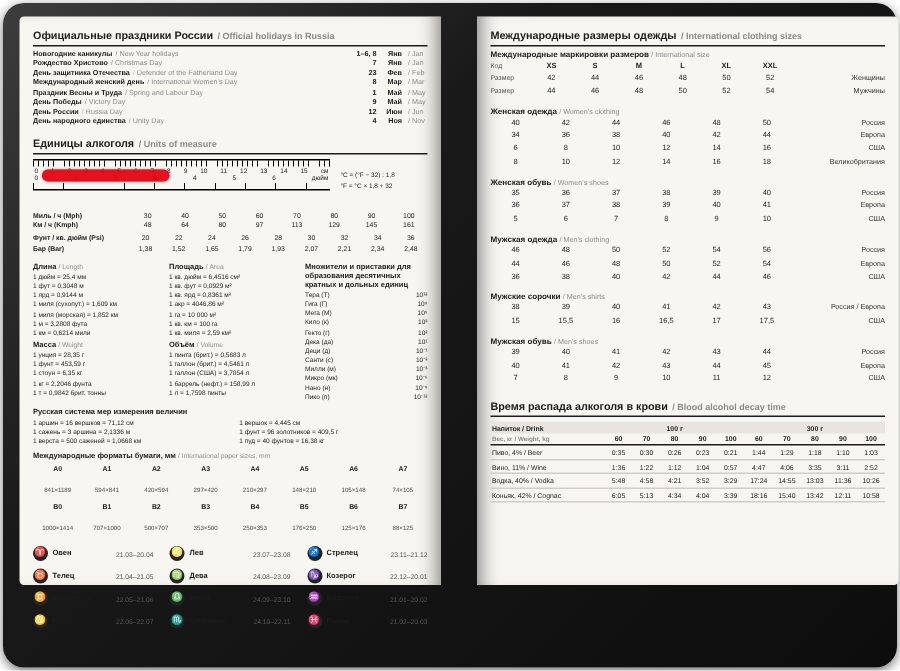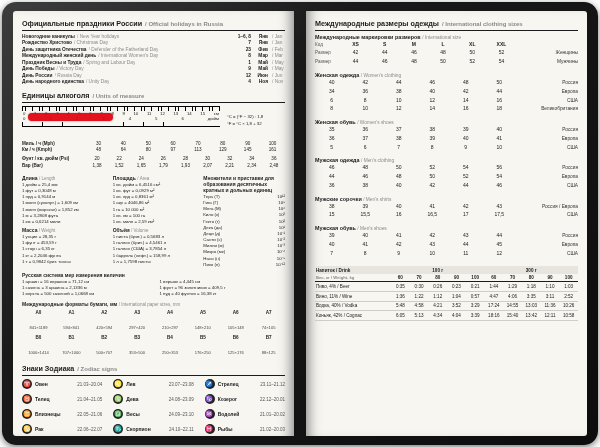--- a/index.html
+++ b/index.html
@@ -11,25 +11,25 @@
     overflow: hidden;
     color: #1c1c1c;
   }
   .book {
     position: absolute; left: 2px; top: 2px; width: 596px; height: 443px;
     background: linear-gradient(135deg, #3d3d3d 0%, #191919 35%, #0d0d0d 100%);
     border-radius: 14px;
     box-shadow: 0 2px 7px rgba(0,0,0,.55);
   }
   .page {
-    position: absolute; top: 9px; width: 281px; height: 425px;
+    position: absolute; top: 9px; width: 281px; height: 379px;
     background: #f7f6f1; padding: 8px 9px 7px 9px;
   }
   .page.left  { left: 11px;  border-radius: 3px 0 0 3px; box-shadow: inset -11px 0 13px -9px rgba(0,0,0,.5); }
-  .page.right { left: 304px; border-radius: 0 3px 3px 0; box-shadow: inset 11px 0 13px -9px rgba(0,0,0,.5); }
+  .page.right { left: 316px; border-radius: 0 3px 3px 0; box-shadow: inset 11px 0 13px -9px rgba(0,0,0,.5); }
 
   .sec-title {
     display: flex; align-items: baseline; gap: 3px;
     border-bottom: 1.2px solid #1c1c1c; padding-bottom: 2px; margin-bottom: 3px;
   }
   .sec-title .t-ru { font-size: 7.2px; font-weight: bold; white-space: nowrap; }
   .sec-title .t-en { font-size: 6px; color: #8a8a8a; white-space: nowrap; }
 
   
   .holiday-row { display: flex; align-items: baseline; gap: 2px; font-size: 4.8px; line-height: 1.35; }
@@ -516,24 +516,20 @@
           </div>
 
           <div class="paper-cell">
             <span class="paper-f">B7</span>
             <span class="paper-s">88×125</span>
           </div>
         </div>
     </section>
 
     <section style="margin-top:6px;">
-      <h2 class="sec-title">
-        <span class="t-ru">Знаки Зодиака</span>
-        <span class="t-en">/ Zodiac signs</span>
-      </h2>
       <div class="zodiac-grid">
 
           <div class="zcell">
             <span class="zicon">♈</span>
             <span class="zname">Овен</span>
             <span class="zdates">21.03–20.04</span>
           </div>
 
           <div class="zcell">
             <span class="zicon">♌</span>
@@ -880,20 +876,24 @@
                 <span class="li">11</span>
                 <span class="li">12</span>
               </div>
               <span class="size-region">США</span>
             </div>
           </div>
       </div>
     </section>
 
     <section class="alc">
+      <h2 class="sec-title">
+        <span class="t-ru">Время распада алкоголя в крови</span>
+        <span class="t-en">/ Blood alcohol decay time</span>
+      </h2>
       <div class="alc-hdr1">
         <span class="alc-drink">Напиток / Drink</span>
         <div class="alc-groups">
             <span class="li">100 г</span>
             <span class="li">300 г</span>
           </div>
       </div>
       <div class="alc-hdr2">
         <span class="alc-drink alc-note">Вес, кг / Weight, kg</span>
         <div class="alc-cells">

